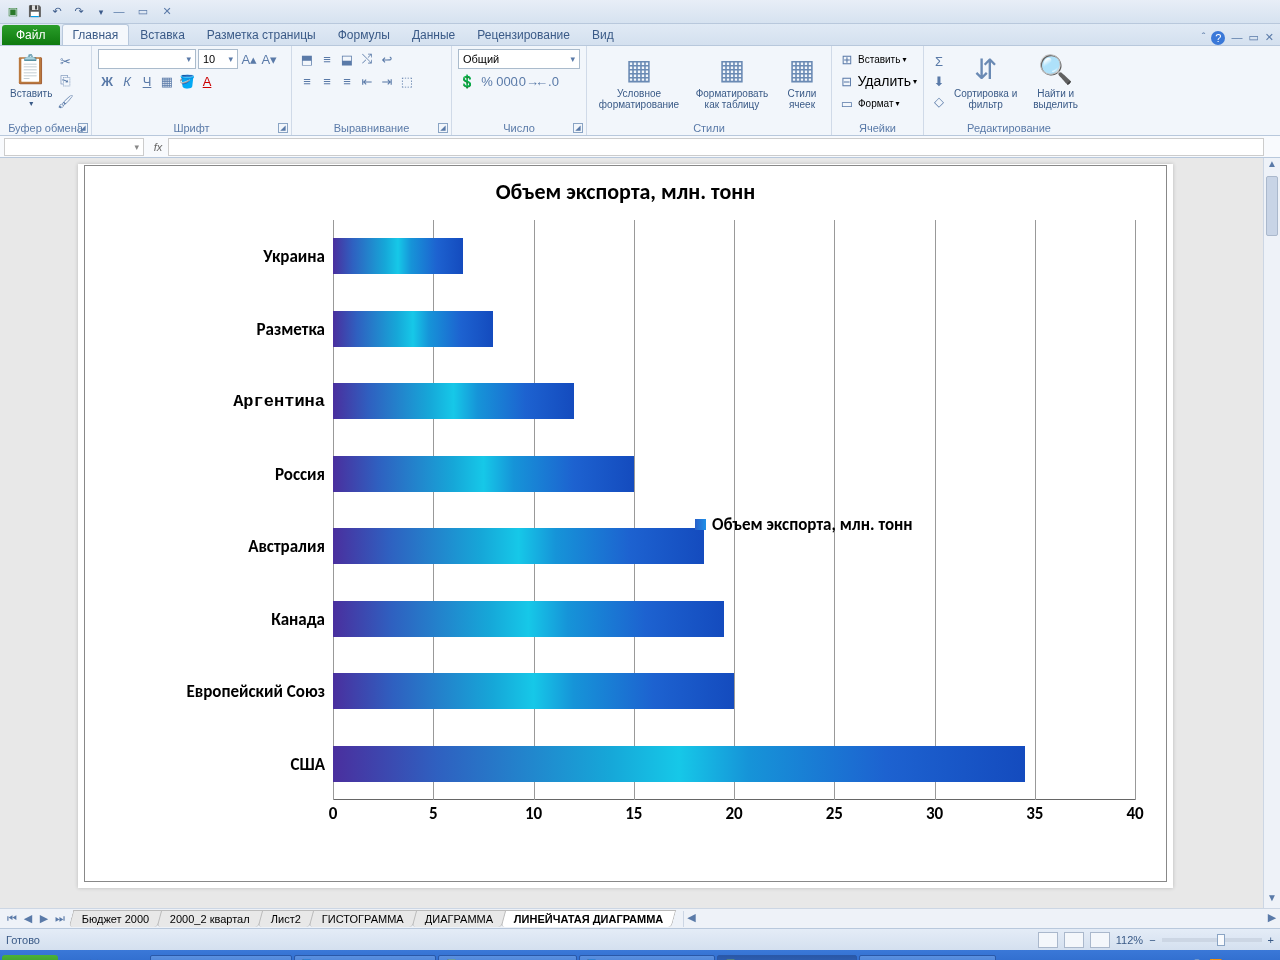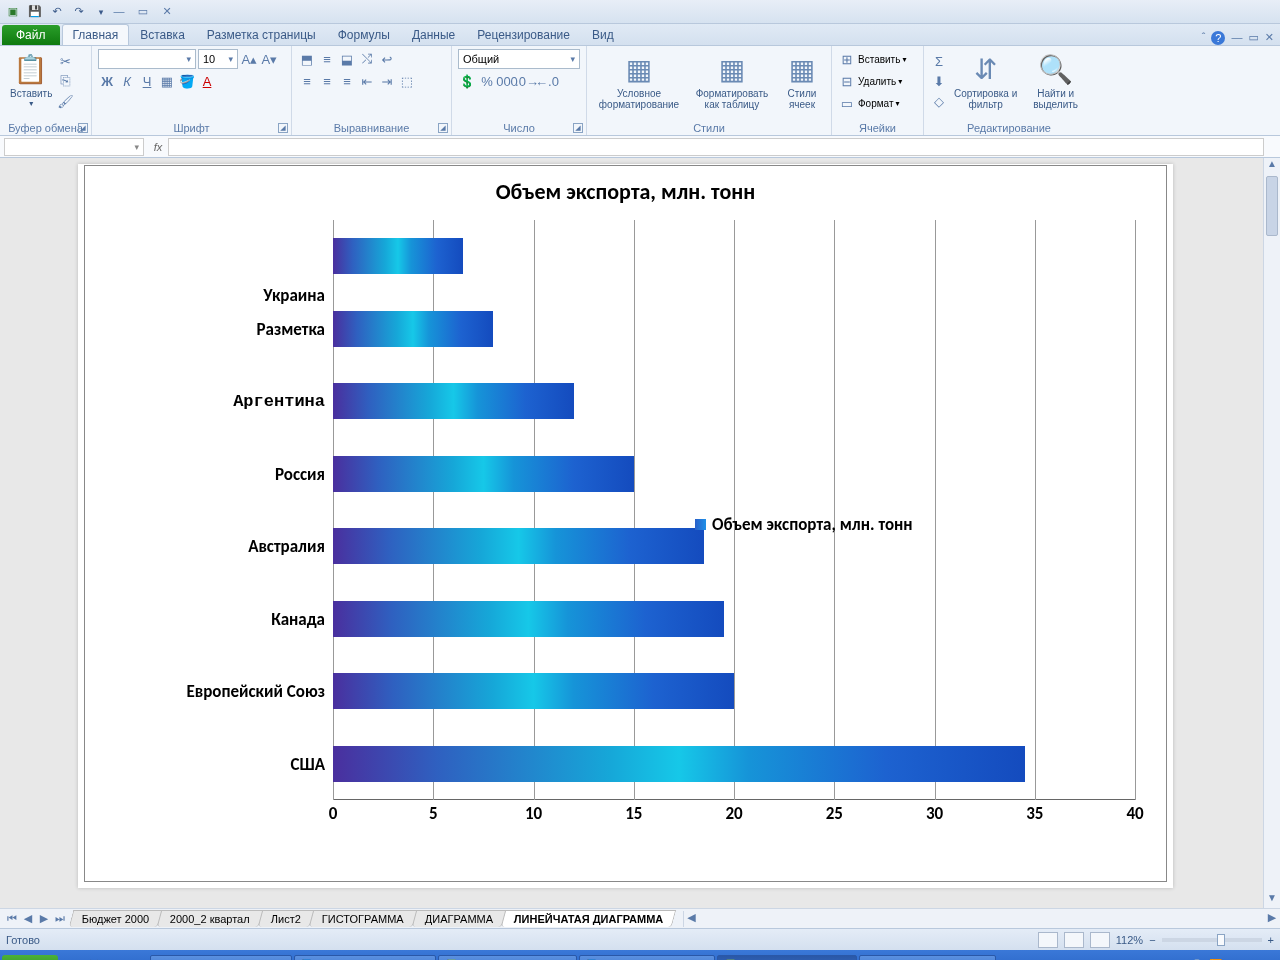--- a/index.html
+++ b/index.html
@@ -226,21 +226,21 @@
   </div>
 
   <div class="rgroup" style="width:92px;">
     <div class="rrow">
         <span class="ricon">⊞</span>
         <span style="font-size:10px;">Вставить</span>
         <span style="font-size:8px;">▾</span>
       </div>
     <div class="rrow">
         <span class="ricon">⊟</span>
-        <span style="font-size:10px;">Удалить</span>
+        <span style="font-size:14px;">Удалить</span>
         <span style="font-size:8px;">▾</span>
       </div>
     <div class="rrow">
         <span class="ricon">▭</span>
         <span style="font-size:10px;">Формат</span>
         <span style="font-size:8px;">▾</span>
       </div>
     <div class="rgroup-label">Ячейки</div>
   </div>
 
@@ -292,21 +292,21 @@
           <div class="grid-line" style="left: 50%;"></div>
           <div class="tick-label" style="left: 50%;">20</div>
           <div class="grid-line" style="left: 62.5%;"></div>
           <div class="tick-label" style="left: 62.5%;">25</div>
           <div class="grid-line" style="left: 75%;"></div>
           <div class="tick-label" style="left: 75%;">30</div>
           <div class="grid-line" style="left: 87.5%;"></div>
           <div class="tick-label" style="left: 87.5%;">35</div>
           <div class="grid-line" style="left: 100%;"></div>
           <div class="tick-label" style="left: 100%;">40</div>
-          <div class="cat-label" style="top: 6.25%; margin-top: 39px;">Украина</div>
+          <div class="cat-label" style="top: 6.25%;">Украина</div>
           <div class="bar" style="top: 6.25%; left: 0px; width: 16.25%;"></div>
           <div class="cat-label" style="top: 18.75%;">Разметка</div>
           <div class="bar" style="top: 18.75%; left: 0px; width: 20%;"></div>
           <div class="cat-label" style="top: 31.25%; font-family: Liberation Mono, monospace;">Аргентина</div>
           <div class="bar" style="top: 31.25%; left: 0px; width: 30%;"></div>
           <div class="cat-label" style="top: 43.75%;">Россия</div>
           <div class="bar" style="top: 43.75%; left: 0px; width: 37.5%;"></div>
           <div class="cat-label" style="top: 56.25%;">Австралия</div>
           <div class="bar" style="top: 56.25%; left: 0px; width: 46.25%;"></div>
           <div class="cat-label" style="top: 68.75%;">Канада</div>

